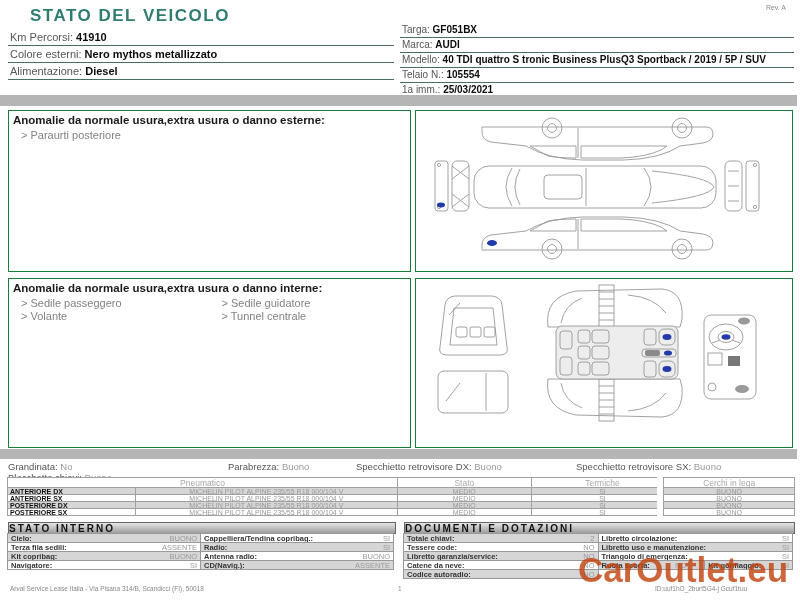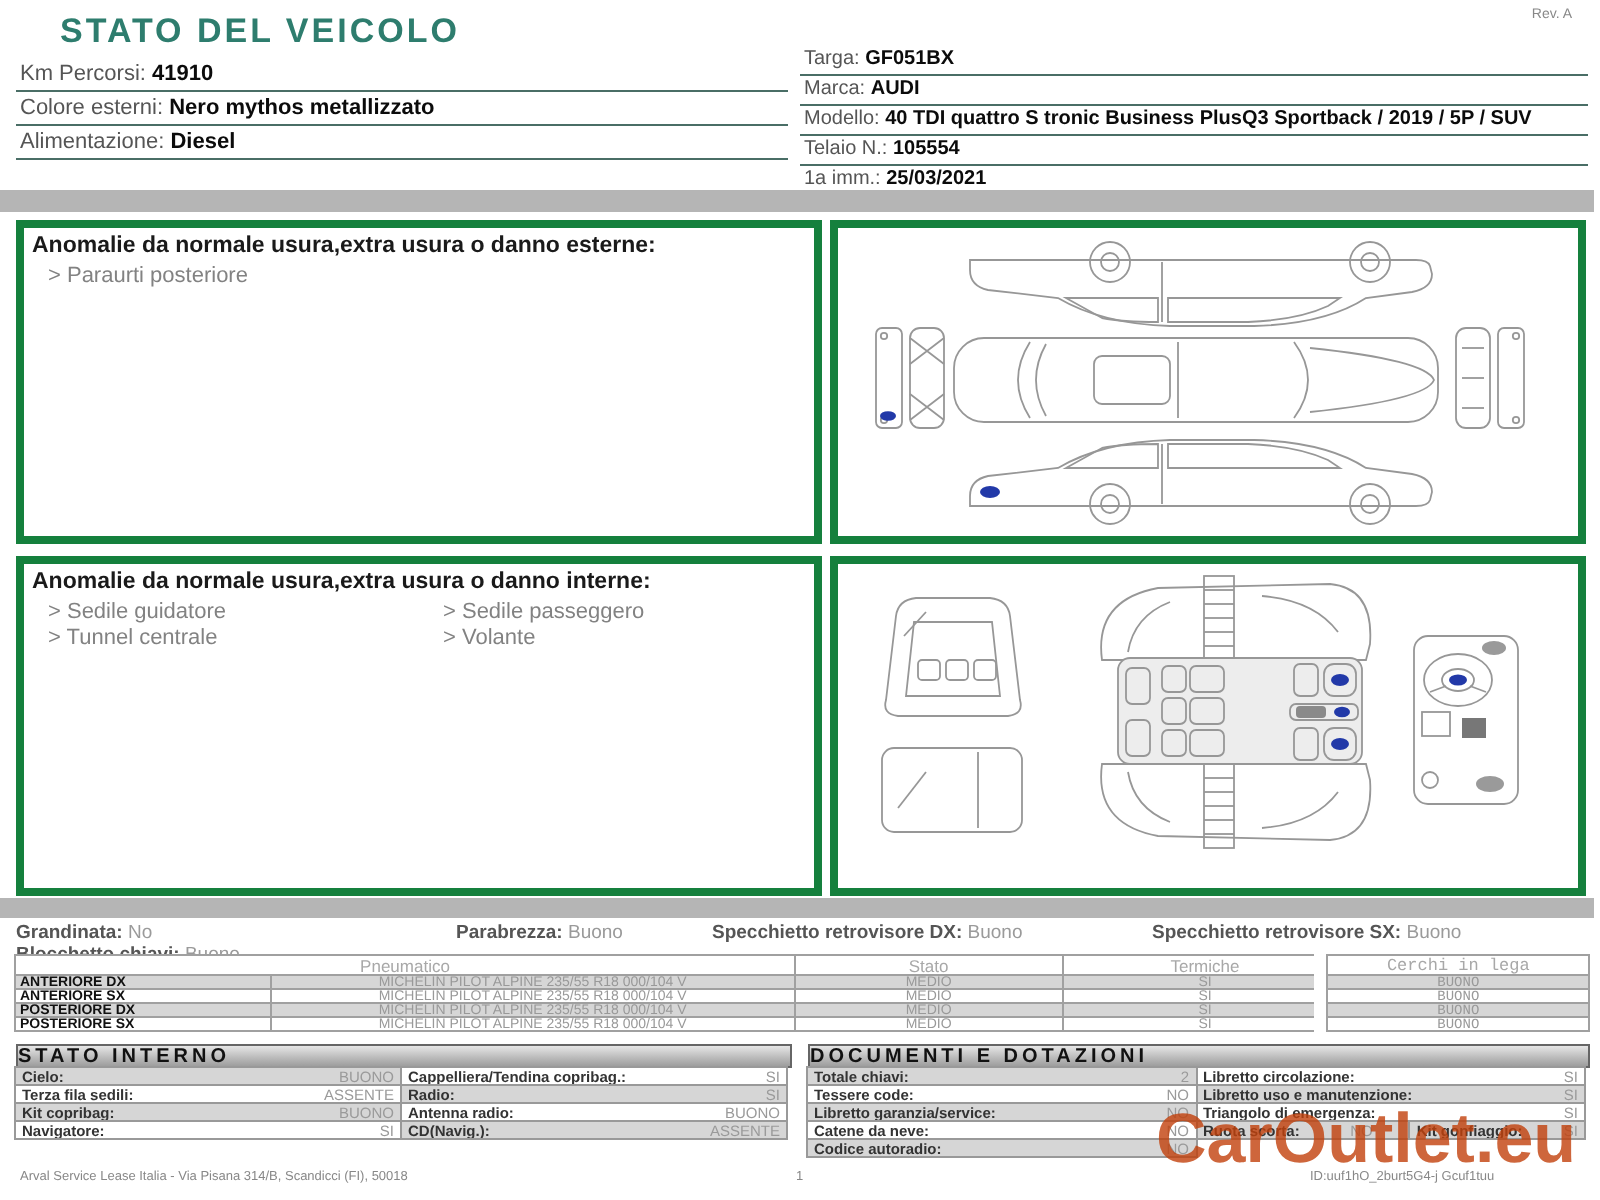--- a/index.html
+++ b/index.html
@@ -12,46 +12,46 @@
 
   .info-left { position:absolute; left:8px; top:29px; width:386px; }
   .info-right { position:absolute; left:400px; top:23px; width:394px; }
   .irow { border-bottom:1px solid #4a6e66; padding:2px 2px 1px 2px; font-size:11px; color:#555; line-height:13px; }
   .info-right .irow { font-size:10px; line-height:12px; padding-top:1px; }
   .irow b { color:#0b0b0b; }
 
   .gray-bar { position:absolute; left:0; width:797px; height:11px; background:#b5b5b5; }
   .bar1 { top:95px; } .bar2 { top:449px; height:10px; }
 
-  .panel { position:absolute; border:4px solid #15803d; background:#fff; }
+  .panel { position:absolute; border:1px solid #15803d; background:#fff; }
   .ext-text { left:8px; top:110px; width:403px; height:162px; }
   .ext-diagram { left:415px; top:110px; width:378px; height:162px; }
   .int-text { left:8px; top:278px; width:403px; height:170px; }
   .int-diagram { left:415px; top:278px; width:378px; height:170px; }
   .panel h3 { font-size:11.5px; color:#1a1a1a; padding:3px 4px 2px 4px; font-weight:bold; }
   .anom-item { font-size:11px; color:#828282; padding:1px 0 0 12px; }
   .anom-cols { display:flex; }
   .anom-cols .col { width:50%; }
 
   .summary { position:absolute; left:0; top:461px; width:800px; font-size:9.5px; }
-  .summary .lab { font-weight:bold; color:#555; }
+  .summary .lab { font-weight:normal; color:#555; }
   .summary .val { color:#9a9a9a; }
   .s-abs { position:absolute; top:0; white-space:nowrap; }
   .s-row2 { position:absolute; top:11px; left:8px; white-space:nowrap; }
 
   .tires { position:absolute; left:8px; top:478px; width:787px; }
   .trow-t { display:flex; }
   .trow-t > div { border:1px solid #a0a0a0; margin-left:-1px; text-align:center; overflow:hidden; white-space:nowrap; }
   .trow-t { margin-top:-1px; }
   .th-t { height:11px; font-size:8.5px; color:#a8a8a8; line-height:10px; background:#fff; }
   .td-t { height:8px; font-size:7px; line-height:8px; color:#999; }
   .c-pos { width:129px; text-align:left !important; padding-left:2px; font-weight:bold; color:#111 !important; }
   .c-tire { width:264px; } .c-stato { width:135px; } .c-term { width:128px;padding-left:16px; }
   .c-gap { width:7px; border:none !important; background:#fff !important; }
-  .c-cerchi { width:132px;font-family:Liberation Mono, monospace; }
+  .c-cerchi { width:132px; }
   .h-pneu { width:392px; } 
   .r-shaded > div { background:#d6d6d6; }
   .r-shaded > .c-gap { background:#fff !important; }
 
   .tbl { position:absolute; top:522px; }
   .tbl-left { left:8px; width:388px; }
   .tbl-right { left:404px; width:391px; }
   .tbl-head { height:12px; border:1px solid #666; background:linear-gradient(180deg,#e6e6e6 0%,#bdbdbd 55%,#9e9e9e 100%);
               font-size:10px; font-weight:bold; color:#111; text-align:left; line-height:12px; letter-spacing:2px; }
   .trow { display:flex; margin-top:-1px; }
@@ -152,26 +152,26 @@
         <circle class="line" cx="339" cy="54" r="1.6"></circle>
         <circle class="line" cx="339" cy="96" r="1.6"></circle>
       </g>
     </svg>
   </div>
 
   <div class="panel int-text">
     <h3>Anomalie da normale usura,extra usura o danno interne:</h3>
     <div class="anom-cols">
       <div class="col">
+        <div class="anom-item">&gt; Sedile passeggero</div>
+        <div class="anom-item">&gt; Volante</div>
+      </div>
+      <div class="col">
         <div class="anom-item">&gt; Sedile guidatore</div>
         <div class="anom-item">&gt; Tunnel centrale</div>
-      </div>
-      <div class="col">
-        <div class="anom-item">&gt; Sedile passeggero</div>
-        <div class="anom-item">&gt; Volante</div>
       </div>
     </div>
   </div>
 
   <div class="panel int-diagram">
     <svg width="376" height="168" viewBox="0 0 376 168">
 
       <g>
         <path class="line" d="M24,68 Q22,75 30,76 L85,76 Q93,75 91,68 L86,26 Q85,18 76,17 L39,17 Q30,18 29,26 Z"></path>
         <path class="line" d="M34,66 L81,66 L77,29 L38,29 Z"></path>

